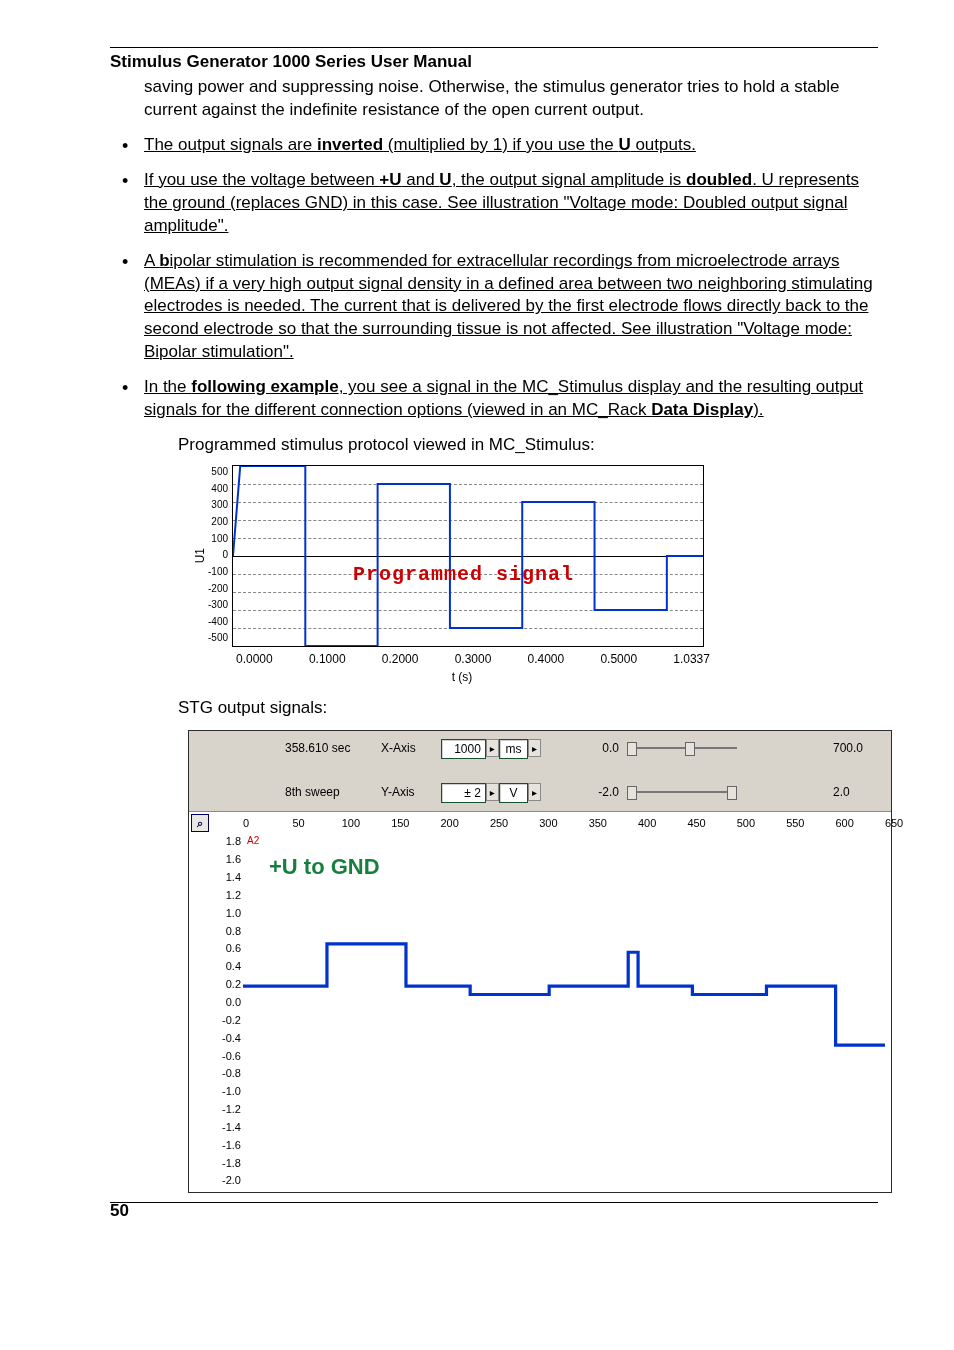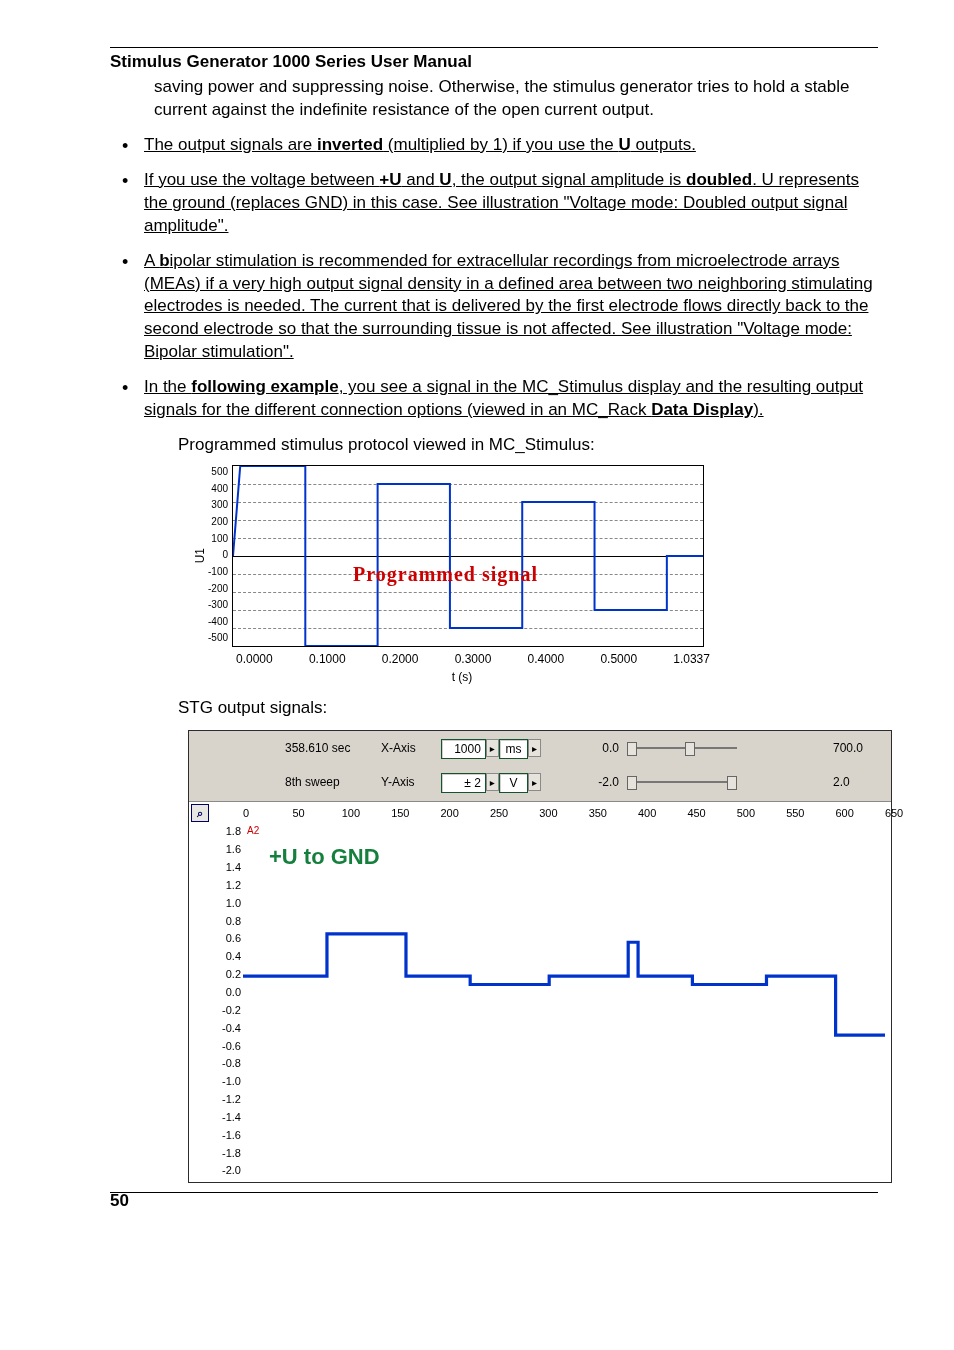--- a/index.html
+++ b/index.html
@@ -18,21 +18,21 @@
     box-sizing: border-box;
     width: 954px;
   }
   .hr { border-bottom: 1.5px solid #000; margin: 0 0 3px 0; }
   .title {
     font-weight: 700;
     font-size: 17px;
     margin: 0 0 2px 0;
     color:#000;
   }
-  .para { margin: 0 0 12px 44px; }
+  .para { margin: 0 0 12px 34px; }
   ul.bullets { margin: 0 0 0 12px; padding:0; list-style:none; }
   ul.bullets > li { position: relative; padding-left: 22px; margin: 0 0 12px 0; text-decoration: underline; }
   ul.bullets > li::before {
     content: "•"; position:absolute; left:0; top:0; font-size:18px;
   }
   b, .b { font-weight:700; }
 
   .caption { margin: 6px 0 8px 68px; }
 
   
@@ -82,21 +82,21 @@
   .chart1-grid .mid {
     border-top:1px solid #000;
   }
   .prog-label {
     position:absolute;
     top: 95px; left: 120px;
     color:#c00;
     font-weight:700;
     letter-spacing:1px;
     font-size: 20px;
-    font-family: Liberation Serif, serif;
+    font-family: Liberation Mono, monospace;
     text-align: right;
   }
   .chart1-xaxis {
     display:flex;
     margin-left: 44px;
     width: 474px;
     justify-content:space-between;
     padding-top: 4px;
   }
   .chart1-xlabel { text-align:center; margin-top:2px; }
@@ -340,21 +340,21 @@
         </div>
         <div class="lbl" style="text-align:right;padding-right:4px">0.0</div>
         <div class="slider">
           <div class="track"></div>
           <div class="thumb" style="left:0"></div>
           <div class="thumb" style="left:58px"></div>
         </div>
         <div></div>
         <div class="lbl">700.0</div>
       </div>
-      <div class="toolbar-row" style="margin-top:10px">
+      <div class="toolbar-row" style="margin-top:20px">
         <div></div>
         <div class="lbl">8th sweep</div>
         <div class="lbl">Y-Axis</div>
         <div class="spin">
           <div class="field val">± 2</div>
           <div class="arrow">▸</div>
           <div class="field unit">V</div>
           <div class="arrow">▸</div>
         </div>
         <div class="lbl" style="text-align:right;padding-right:4px">-2.0</div>

